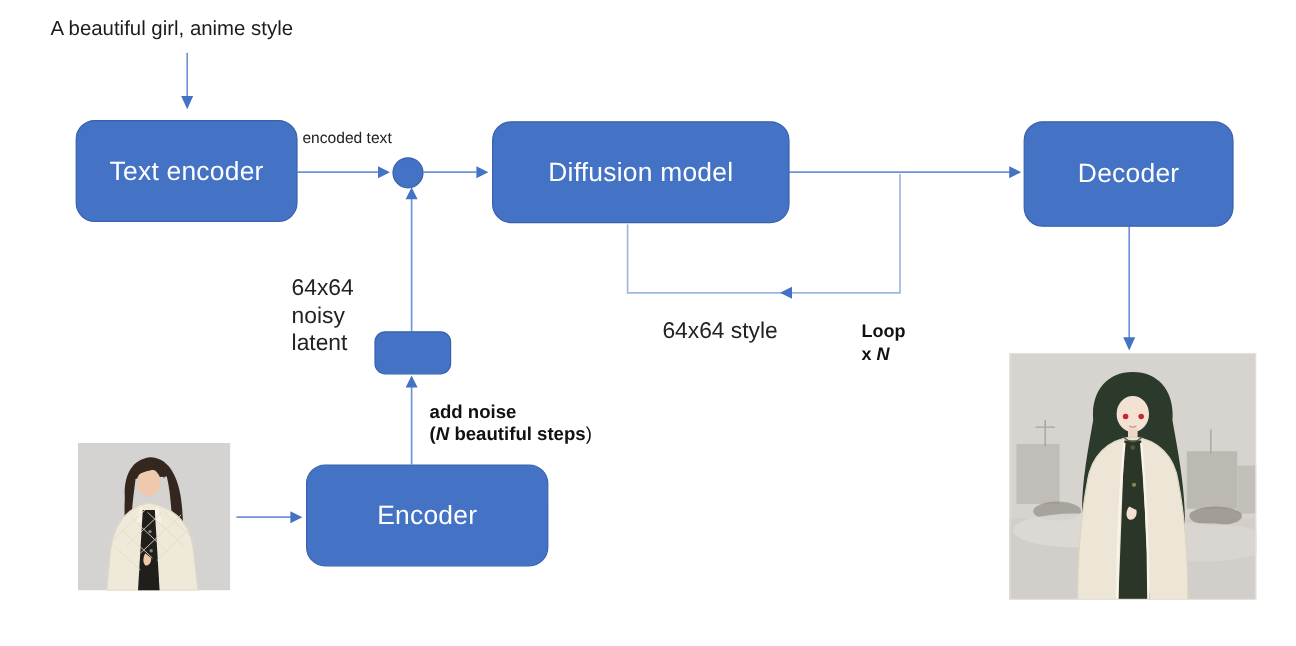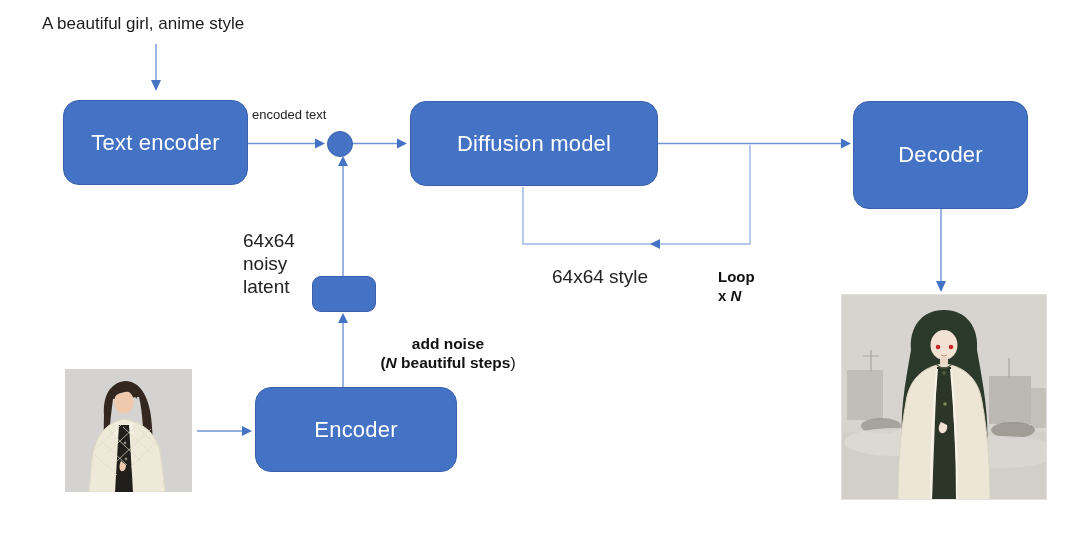--- a/index.html
+++ b/index.html
@@ -19,21 +19,21 @@
   }
   .circle-node{
     position:absolute;width:26px;height:26px;border-radius:50%;
     background:#4472c4;border:1.6px solid #3a61ad;box-sizing:border-box;
   }
   .prompt{
     position:absolute;left:42px;top:14px;font-size:17px;color:#1c1c1c;
   }
   .lbl{position:absolute;color:#222222;font-size:19px;line-height:1.2;}
   .lbl-bold{position:absolute;color:#111111;font-size:15.5px;font-weight:bold;line-height:1.25;}
-  .center{text-align:center;}
+  .center{}
   .italic{font-style:italic;}
   .normal-weight{font-weight:normal;}
   .img-frame{position:absolute;line-height:0;}
 </style>
 </head>
 <body>
 
 <div id="canvas">
 
   <svg id="connectors" viewBox="0 0 1080 538" xmlns="http://www.w3.org/2000/svg">
@@ -64,21 +64,21 @@
   <div class="prompt">A beautiful girl, anime style</div>
 
   <div class="box" style="left:63px;top:100px;width:185px;height:85px;justify-content:center;">
     <span>Text encoder</span>
   </div>
 
   <div class="box" style="left:410px;top:101px;width:248px;height:85px;">
     <span>Diffusion model</span>
   </div>
 
-  <div class="box" style="left:853px;top:101px;width:175px;height:108px;">
+  <div class="box" style="left:853px;top:101px;width:175px;height:88px;">
     <span>Decoder</span>
   </div>
 
   <div class="box" style="left:255px;top:387px;width:202px;height:85px;">
     <span>Encoder</span>
   </div>
 
   <div class="circle-node" style="left:327px;top:131px;"></div>
   <div class="smallbox" style="left:312px;top:276px;width:64px;height:36px;"></div>
 

